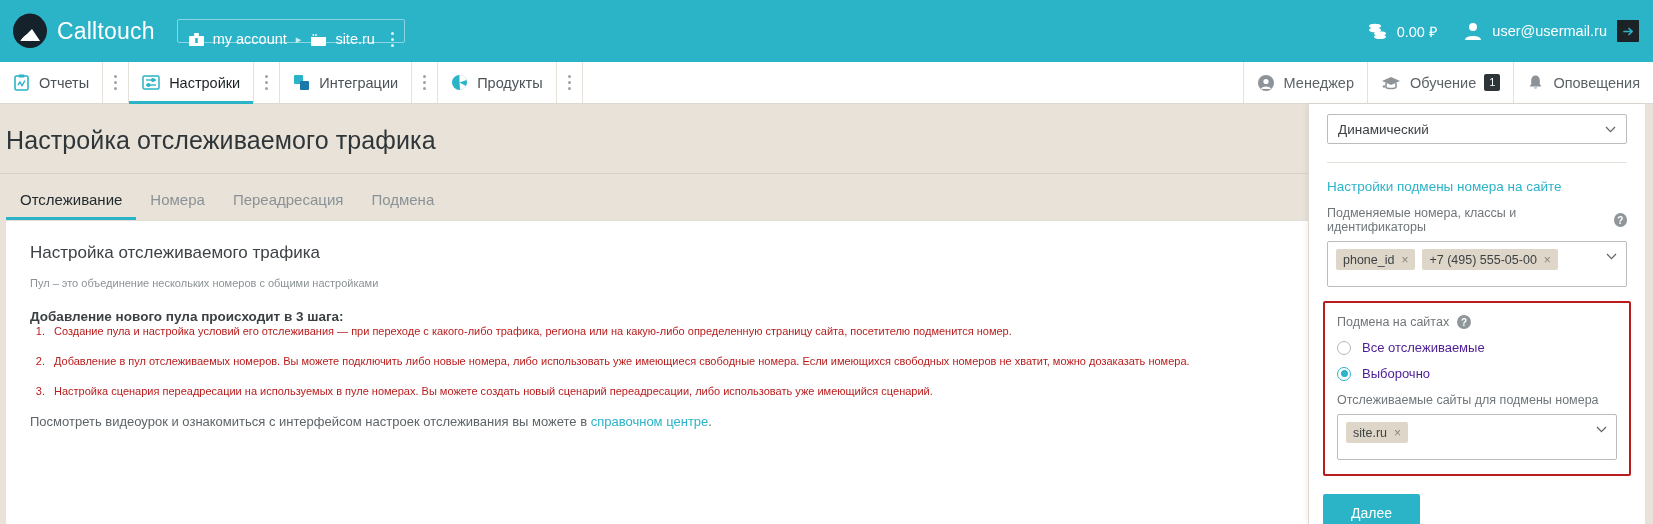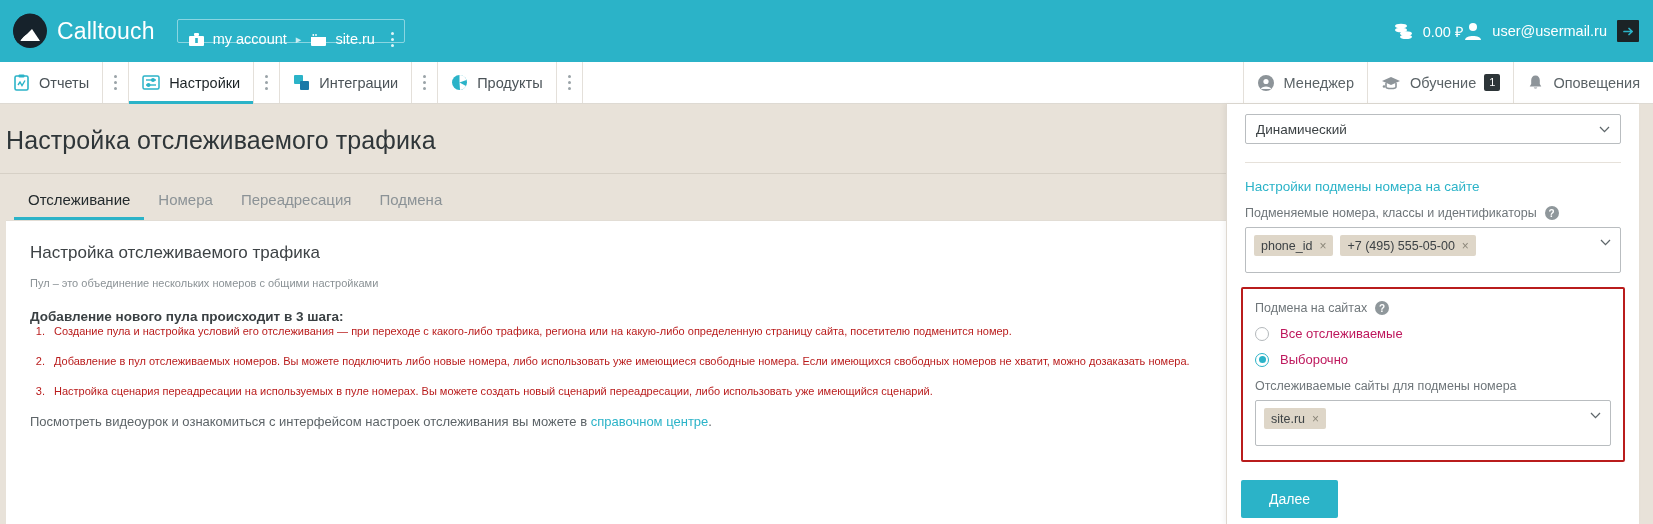--- a/index.html
+++ b/index.html
@@ -26,21 +26,21 @@
   .breadcrumb {
     margin-left: 22px; height: 24px; border: 1px solid rgba(255,255,255,.45);
     border-radius: 2px; display: flex; align-items: center; padding: 16px 6px 0 10px;
   }
   .crumb { display: flex; align-items: center; color: #fff; font-size: 14.5px; }
   .crumb .ico { margin-right: 8px; display: flex; }
   .crumb-sep { color: rgba(255,255,255,.75); margin: 0 9px; font-size: 11px; }
   .kebab { display: flex; flex-direction: column; gap: 3px; margin-left: 12px; padding: 4px; }
   .kebab i { width: 3px; height: 3px; background: rgba(255,255,255,.85); border-radius: 50%; display: block; }
   .topbar-right {
-    margin-left: auto; display: flex; align-items: center; margin-right: 14px;  justify-content: flex-end;
+    margin-left: auto; display: flex; align-items: center; margin-right: 14px; gap: 26px; justify-content: flex-end;
   }
   .balance, .userbox { display: flex; align-items: center; color: #fff; font-size: 14.5px; }
   .balance .ico, .userbox .ico { margin-right: 9px; display: flex; }
   .logout-btn {
     width: 22px; height: 22px; background: #1b2326; margin-left: 10px;
     display: flex; align-items: center; justify-content: center; border-radius: 1px;
   }
 
   
   .navbar {
@@ -67,21 +67,21 @@
     padding: 1px 5px; margin-left: 8px; line-height: 1.3;
   }
 
   
   .body-area { position: absolute; left: 0; top: 104px; width: 1472px; height: 420px; background: #e8e2d9; }
   .page-title {
     font-size: 25px; color: #2f3639; font-weight: 400;
     padding: 22px 0 0 6px; letter-spacing: .1px;
   }
   .title-rule { height: 1px; background: #d6d0c6; margin: 18px 0 0 0; }
-  .subtabs { display: flex; padding-left: 14px; margin-top: 13px; position: relative; }
+  .subtabs { display: flex; padding-left: 6px; margin-top: 13px; position: relative; }
   .subtab {
     font-size: 15px; color: #8b9296; padding: 4px 14px 12px 14px; position: relative;
   }
   .subtab.active { color: #232a2d; }
   .subtab.active::after {
     content: ""; position: absolute; left: 0; right: 0; bottom: 0; height: 3px; background: #2bb3c8;
   }
 
   .card {
     margin: 0 0 0 6px; background: #ffffff; border-top: 1px solid #e2ddd5;
@@ -100,21 +100,21 @@
   }
   .closing { font-size: 13px; color: #5d6468; margin-top: 4px; }
   .closing a { color: #2bb3c8; text-decoration: none; }
   .card-right-label {
     position: absolute; right: 14px; top: 24px; font-size: 13px; color: #6d7478;
     white-space: nowrap;
   }
 
   
   .side-panel {
-    position: absolute; right: 14px; top: 104px; width: 413px; height: 420px;
+    position: absolute; right: 8px; top: 104px; width: 337px; height: 420px;
     background: #ffffff; border-left: 1px solid #ded8d0;
     box-shadow: -2px 0 5px rgba(0,0,0,.05);
   }
   .sp-pad { padding: 0 18px; }
   .sp-select {
     margin-top: 10px; height: 30px; border: 1px solid #b9bdc0; border-radius: 2px;
     display: flex; align-items: center; padding: 0 10px; font-size: 13.5px; color: #3b4144;
     background: #fff; position: relative;
   }
   .sp-select .chev { margin-left: auto; color: #6e757a; font-size: 11px; }
@@ -144,21 +144,21 @@
     margin: 14px 14px 0 14px; border: 2px solid #b91c1c; border-radius: 2px;
     padding: 10px 12px 14px 12px;
   }
   .radio-row { display: flex; align-items: center; margin-top: 11px; }
   .radio {
     width: 14px; height: 14px; border-radius: 50%; border: 1px solid #b3b8bb;
     display: inline-flex; align-items: center; justify-content: center; background: #fff;
   }
   .radio.on { border-color: #2bb3c8; }
   .radio.on i { width: 7px; height: 7px; border-radius: 50%; background: #2bb3c8; display: block; }
-  .radio-label { font-size: 13px; color: #be185d; margin-left: 11px; }
+  .radio-label { font-size: 13px; color: #4c1d95; margin-left: 11px; }
   .btn-next {
     margin: 18px 0 0 14px; background: #2bb3c8; color: #fff; border: none;
     font-size: 14px; padding: 11px 28px; border-radius: 2px; cursor: pointer;
     font-family: "Liberation Sans", sans-serif;
   }
 </style>
 </head>
 <body>
 
 <div class="page">

